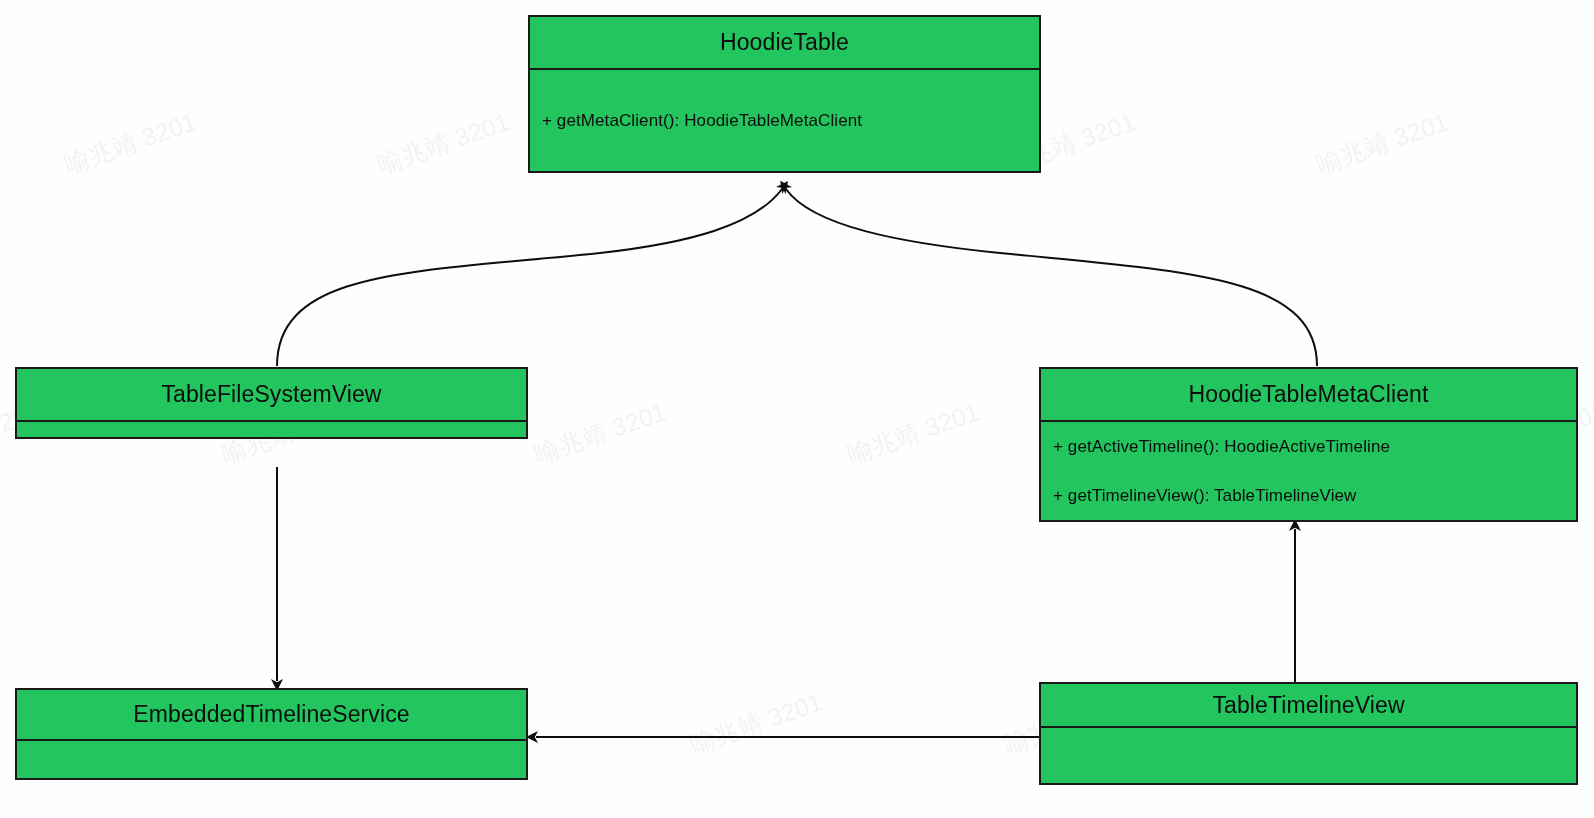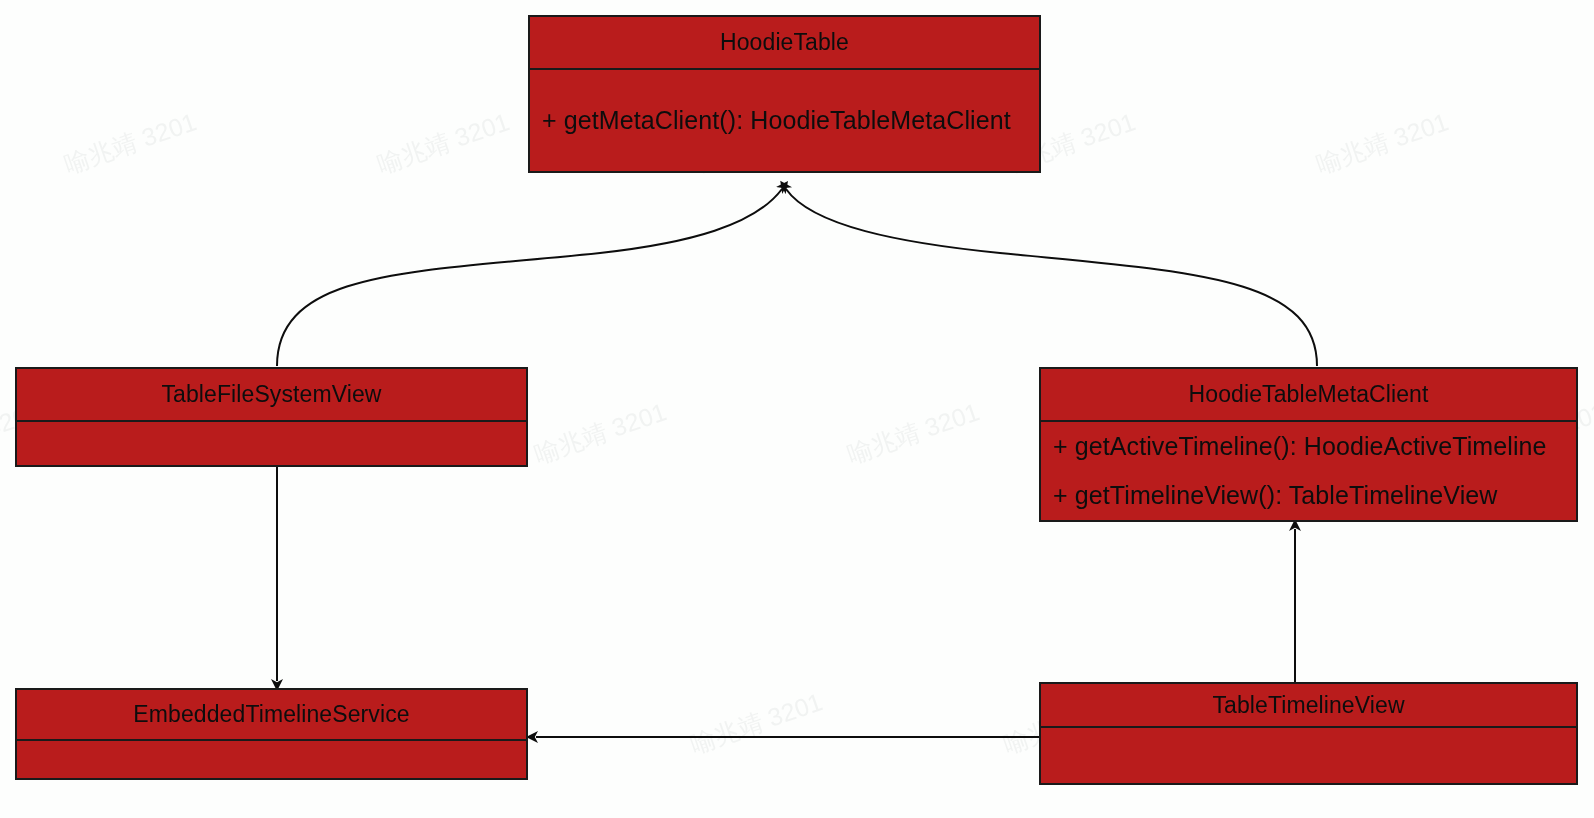--- a/index.html
+++ b/index.html
@@ -37,21 +37,21 @@
     position: absolute;
     inset: 0;
     z-index: 1;
     pointer-events: none;
   }
   
   .uml-class {
     position: absolute;
     z-index: 2;
     box-sizing: border-box;
-    background: #b91c1c;
+    background: #22c55e;
     border: 2px solid #1a1a1a;
     display: flex;
     flex-direction: column;
   }
   .uml-header {
     box-sizing: border-box;
     display: flex;
     align-items: center;
     justify-content: center;
     font-size: 23px;
@@ -61,32 +61,32 @@
   .uml-body {
     box-sizing: border-box;
     border-top: 2px solid #1a1a1a;
     flex: 1 1 auto;
     display: flex;
     flex-direction: column;
     justify-content: space-around;
     padding: 0 12px;
   }
   .uml-member {
-    font-size: 25px;
+    font-size: 17px;
     color: #0d0d0d;
     white-space: nowrap;
     letter-spacing: .1px;
   }
   .uml-body.empty { display: block; }
 
   
   #class-hoodie-table        { left: 528px;  top: 15px;  width: 513px; height: 158px; }
   #class-hoodie-table .uml-header { height: 51px; }
 
-  #class-table-file-system-view { left: 15px;  top: 367px; width: 513px; height: 100px; }
+  #class-table-file-system-view { left: 15px;  top: 367px; width: 513px; height: 72px; }
   #class-table-file-system-view .uml-header { height: 51px; }
 
   #class-hoodie-table-meta-client { left: 1039px; top: 367px; width: 539px; height: 155px; }
   #class-hoodie-table-meta-client .uml-header { height: 51px; }
 
   #class-embedded-timeline-service { left: 15px; top: 688px; width: 513px; height: 92px; }
   #class-embedded-timeline-service .uml-header { height: 49px; }
 
   #class-table-timeline-view { left: 1039px; top: 682px; width: 539px; height: 103px; }
   #class-table-timeline-view .uml-header { height: 42px; }

